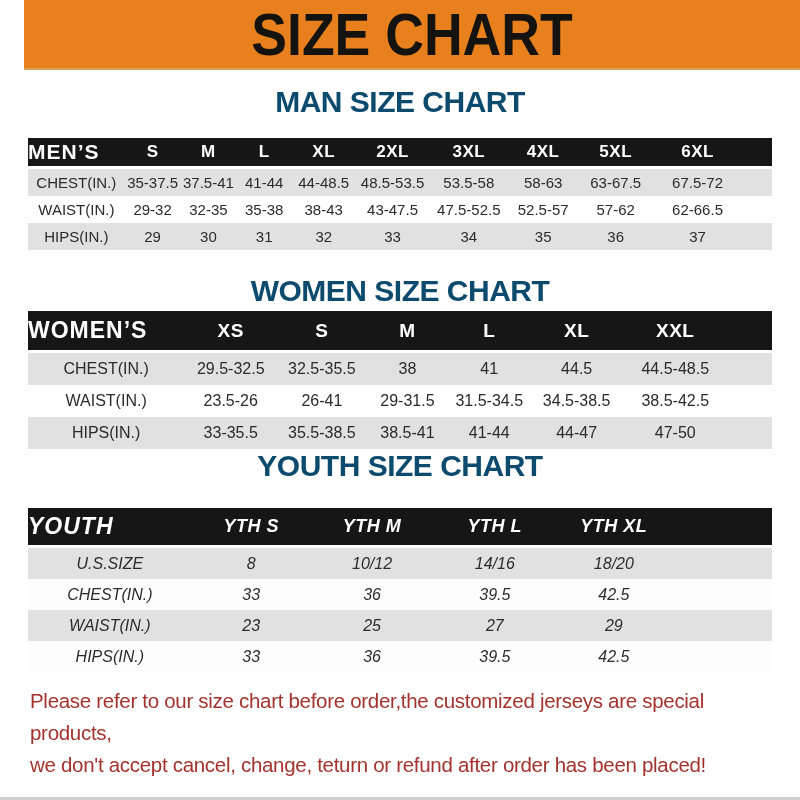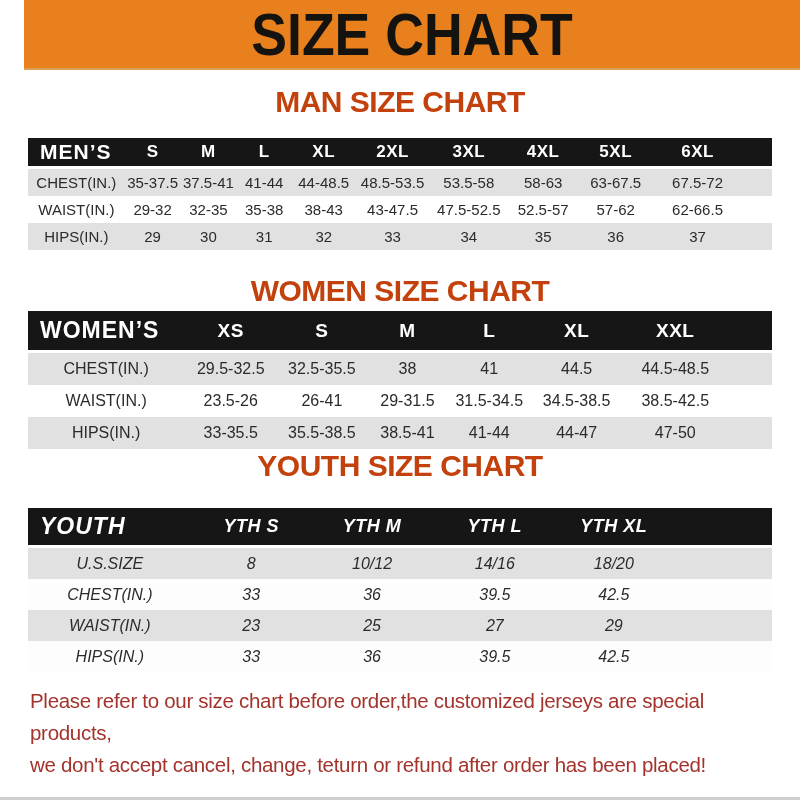--- a/index.html
+++ b/index.html
@@ -25,21 +25,21 @@
     font-weight: 700;
     color: #151310;
     letter-spacing: 0px;
     transform: scaleY(1.04) scaleX(0.94);
     white-space: nowrap;
   }
   .section-heading {
     text-align: center;
     font-size: 30px;
     font-weight: 700;
-    color: #c2410c;
+    color: #0c4a6e;
     letter-spacing: -0.5px;
     line-height: 34px;
   }
   .heading-0 { margin-top: 15px; }
   .heading-1 { margin-top: 24px; }
   .heading-2 { }
   table {
     width: 744px;
     margin-left: 28px;
     border-collapse: separate;
@@ -52,21 +52,21 @@
   thead th {
     background: #161616;
     color: #ffffff;
     font-weight: 700;
     text-align: center;
     border-bottom: 3px solid #ffffff;
     letter-spacing: 0.5px;
   }
   th.row-label-head {
     text-align: left;
-    padding-left: 12px;
+    padding-left: 0;
     letter-spacing: 1px;
   }
   tbody td {
     text-align: center;
     color: #2b2b2b;
     font-weight: 400;
   }
   tbody tr:nth-child(odd) td { background: #E1E1E1; }
   tbody tr:nth-child(even) td { background: #ffffff; }
   .tbl-2 tbody tr:nth-child(even) td { background: #fdfdfd; }

